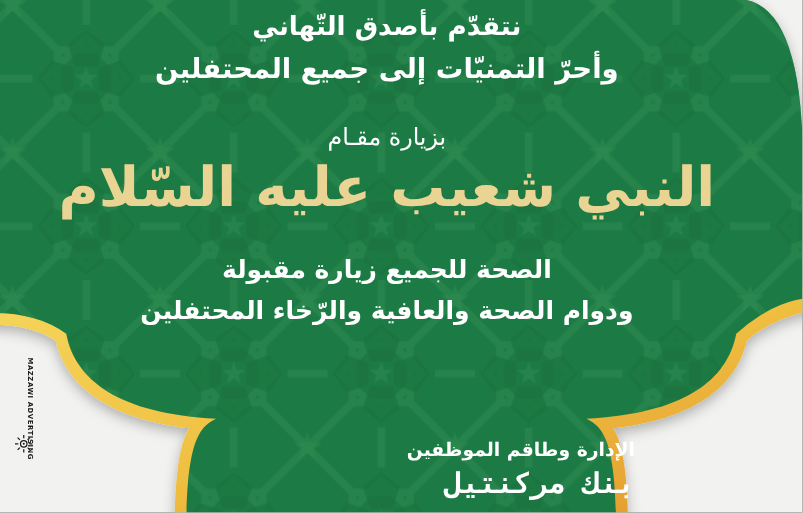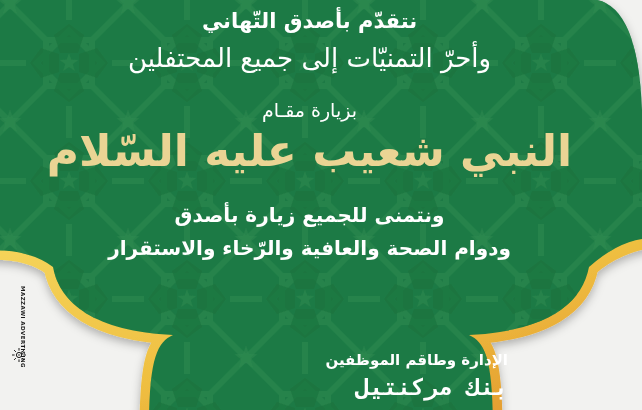--- a/index.html
+++ b/index.html
@@ -11,21 +11,21 @@
   html,body{margin:0;padding:0;background:#888;}
   .stage{
     position:relative;width:642px;height:410px;overflow:hidden;
     background:var(--bg-white);
     font-family:"DejaVu Sans","Liberation Sans",sans-serif;
   }
   .stage svg.backdrop{position:absolute;left:0;top:0;}
   .ar{position:absolute;left:0;width:619px;text-align:center;color:var(--text-white);
       direction:rtl;white-space:nowrap;}
   .l1{top:9px;font-size:21px;font-weight:bold;}
-  .l2{top:43px;font-size:26px;font-weight:normal;}
+  .l2{top:43px;font-size:22px;font-weight:bold;}
   .l3{top:99px;font-size:19px;font-weight:normal;}
   .l4{top:125px;font-size:44px;font-weight:bold;color:var(--title-gold);}
   .l5{top:203px;font-size:20px;font-weight:bold;}
   .l6{top:236px;font-size:20px;font-weight:bold;}
   .signoff{position:absolute;left:166px;top:351px;width:342px;text-align:right;
            color:var(--text-white);direction:rtl;}
   .l7{font-size:15px;font-weight:bold;white-space:nowrap;}
   .l8{margin-top:5px;font-size:23px;font-weight:bold;white-space:nowrap;font-family:Liberation Mono, monospace;}
   .agency{
     position:absolute;left:26px;top:286px;transform:rotate(90deg);transform-origin:0 0;
@@ -100,22 +100,22 @@
                C 149,359 157,342 173,335
                C 95,331 60,304 53,267
                Q 26,247 -20,251 Z" fill="url(#girih)"></path>
     </g>
   </svg>
 
   <div class="ar l1">نتقدّم بأصدق التّهاني</div>
   <div class="ar l2">وأحرّ التمنيّات إلى جميع المحتفلين</div>
   <div class="ar l3">بزيارة مقـام</div>
   <div class="ar l4">النبي شعيب عليه السّلام</div>
-  <div class="ar l5">ونتمنى للجميع زيارة بأصدق</div>
-  <div class="ar l6">ودوام الصحة والعافية والرّخاء والاستقرار</div>
+  <div class="ar l5">الصحة للجميع زيارة مقبولة</div>
+  <div class="ar l6">ودوام الصحة والعافية والرّخاء المحتفلين</div>
 
   <div class="signoff">
     <div class="l7">الإدارة وطاقم الموظفين</div>
     <div class="l8">بنك مركنتيل</div>
   </div>
 
   <div class="agency">MAZZAWI ADVERTISING</div>
   <svg class="sun" viewBox="0 0 16 16">
     <g stroke="#1C1C1C" stroke-width="1" fill="none">
       <circle cx="8" cy="8" r="2.6"></circle>

